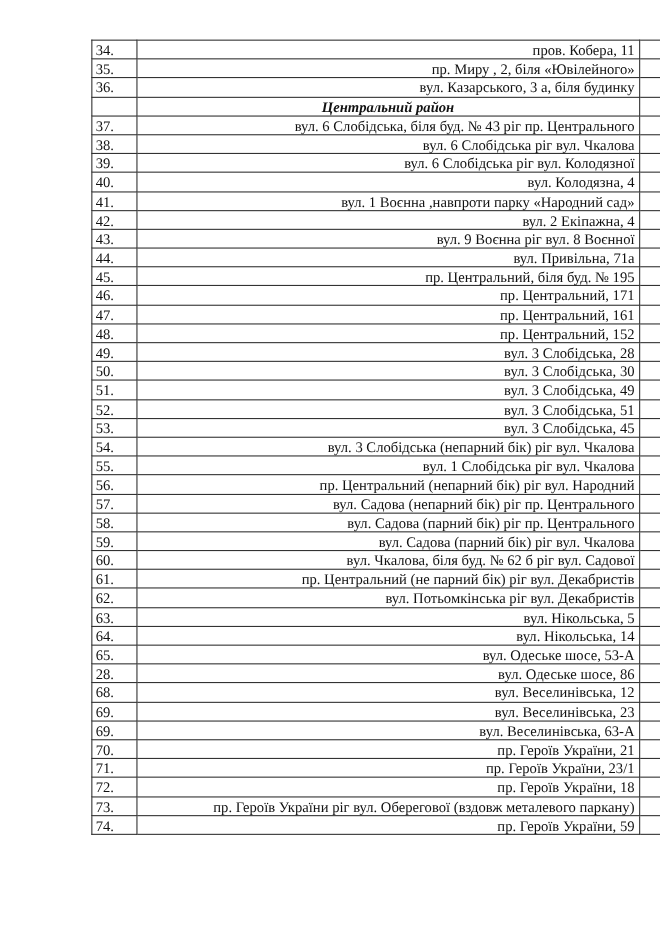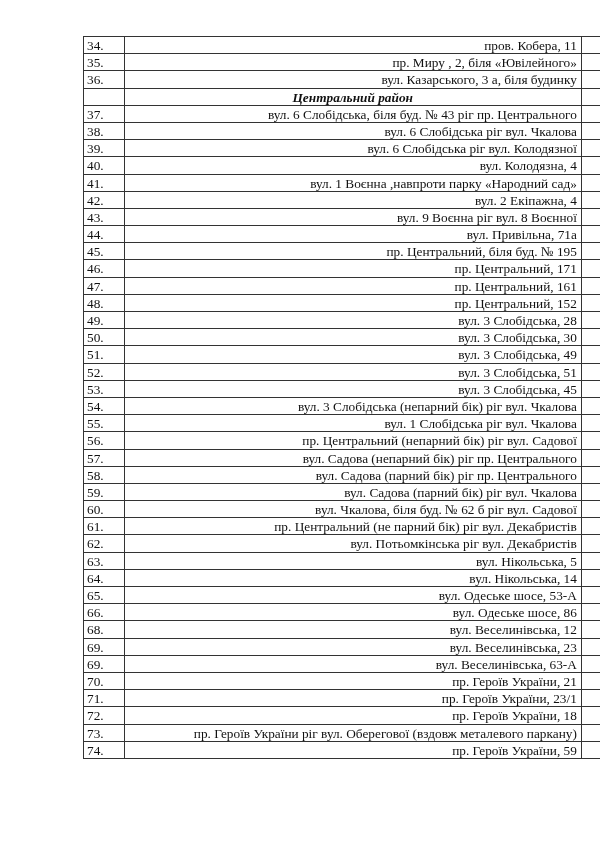--- a/index.html
+++ b/index.html
@@ -135,21 +135,21 @@
           <td class="addr">вул. 3 Слобідська (непарний бік) ріг вул. Чкалова</td>
           <td class="qty">1</td>
         </tr>
         <tr>
           <td class="num">55.</td>
           <td class="addr">вул. 1 Слобідська ріг вул. Чкалова</td>
           <td class="qty">2</td>
         </tr>
         <tr>
           <td class="num">56.</td>
-          <td class="addr">пр. Центральний (непарний бік) ріг вул. Садової</td>
+          <td class="addr">пр. Центральний (непарний бік) ріг вул. Народний</td>
           <td class="qty">1</td>
         </tr>
         <tr>
           <td class="num">57.</td>
           <td class="addr">вул. Садова (непарний бік) ріг пр. Центрального</td>
           <td class="qty">1</td>
         </tr>
         <tr>
           <td class="num">58.</td>
           <td class="addr">вул. Садова (парний бік) ріг пр. Центрального</td>
@@ -184,21 +184,21 @@
           <td class="num">64.</td>
           <td class="addr">вул. Нікольська, 14</td>
           <td class="qty">1</td>
         </tr>
         <tr>
           <td class="num">65.</td>
           <td class="addr">вул. Одеське шосе, 53-А</td>
           <td class="qty">1</td>
         </tr>
         <tr>
-          <td class="num">66.</td>
+          <td class="num">28.</td>
           <td class="addr">вул. Одеське шосе, 86</td>
           <td class="qty">2</td>
         </tr>
         <tr>
           <td class="num">68.</td>
           <td class="addr">вул. Веселинівська, 12</td>
           <td class="qty">2</td>
         </tr>
         <tr>
           <td class="num">69.</td>

